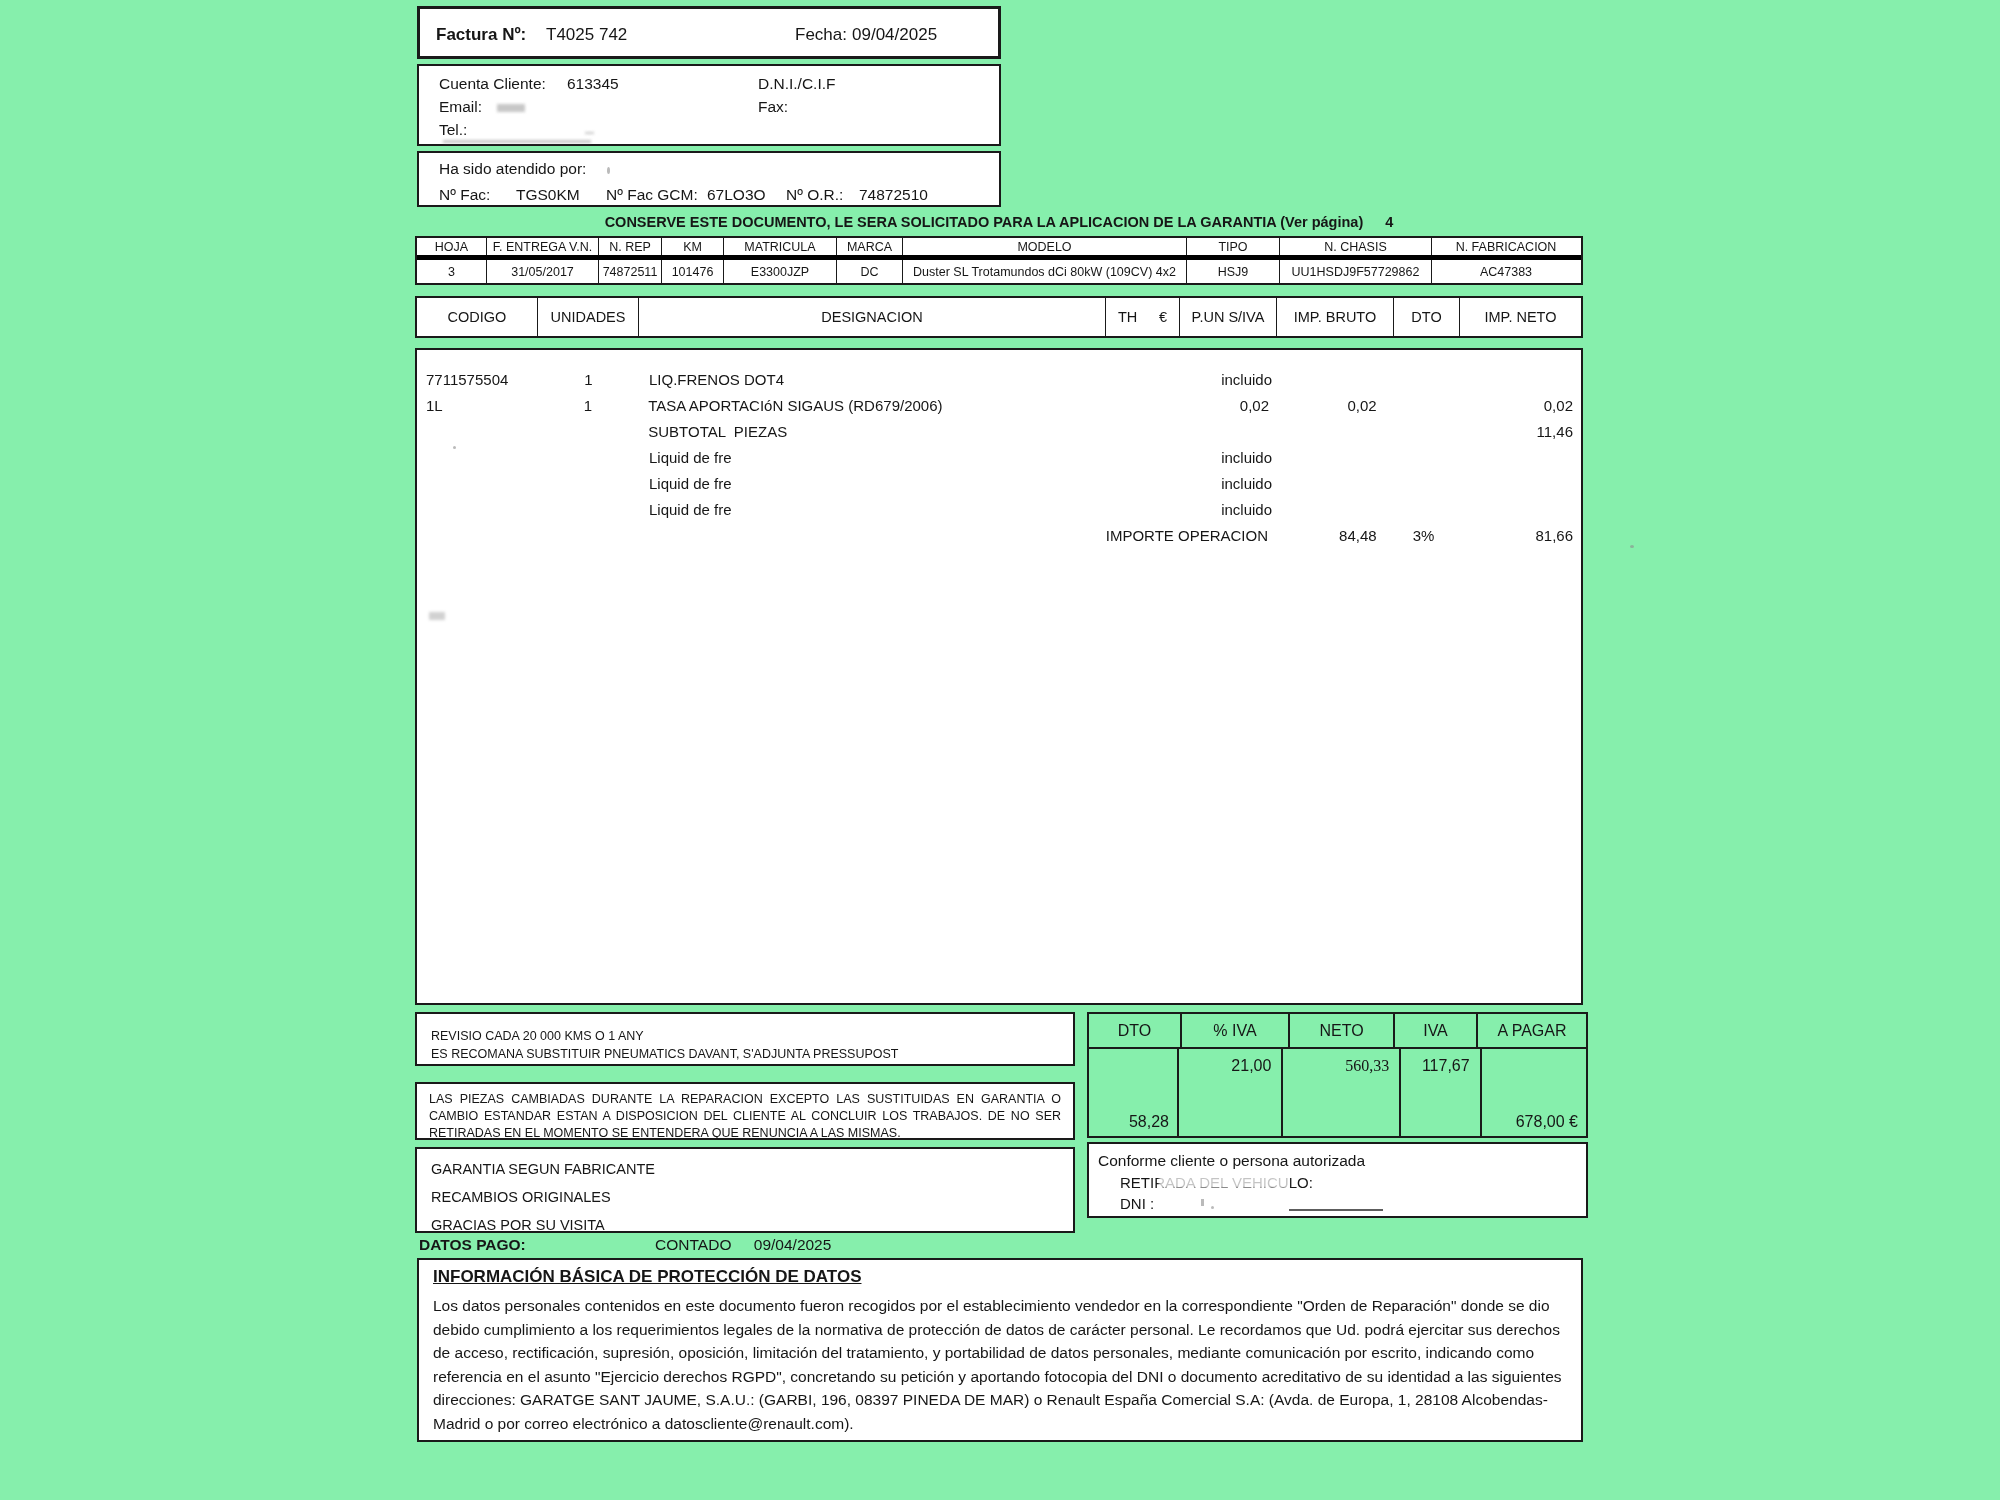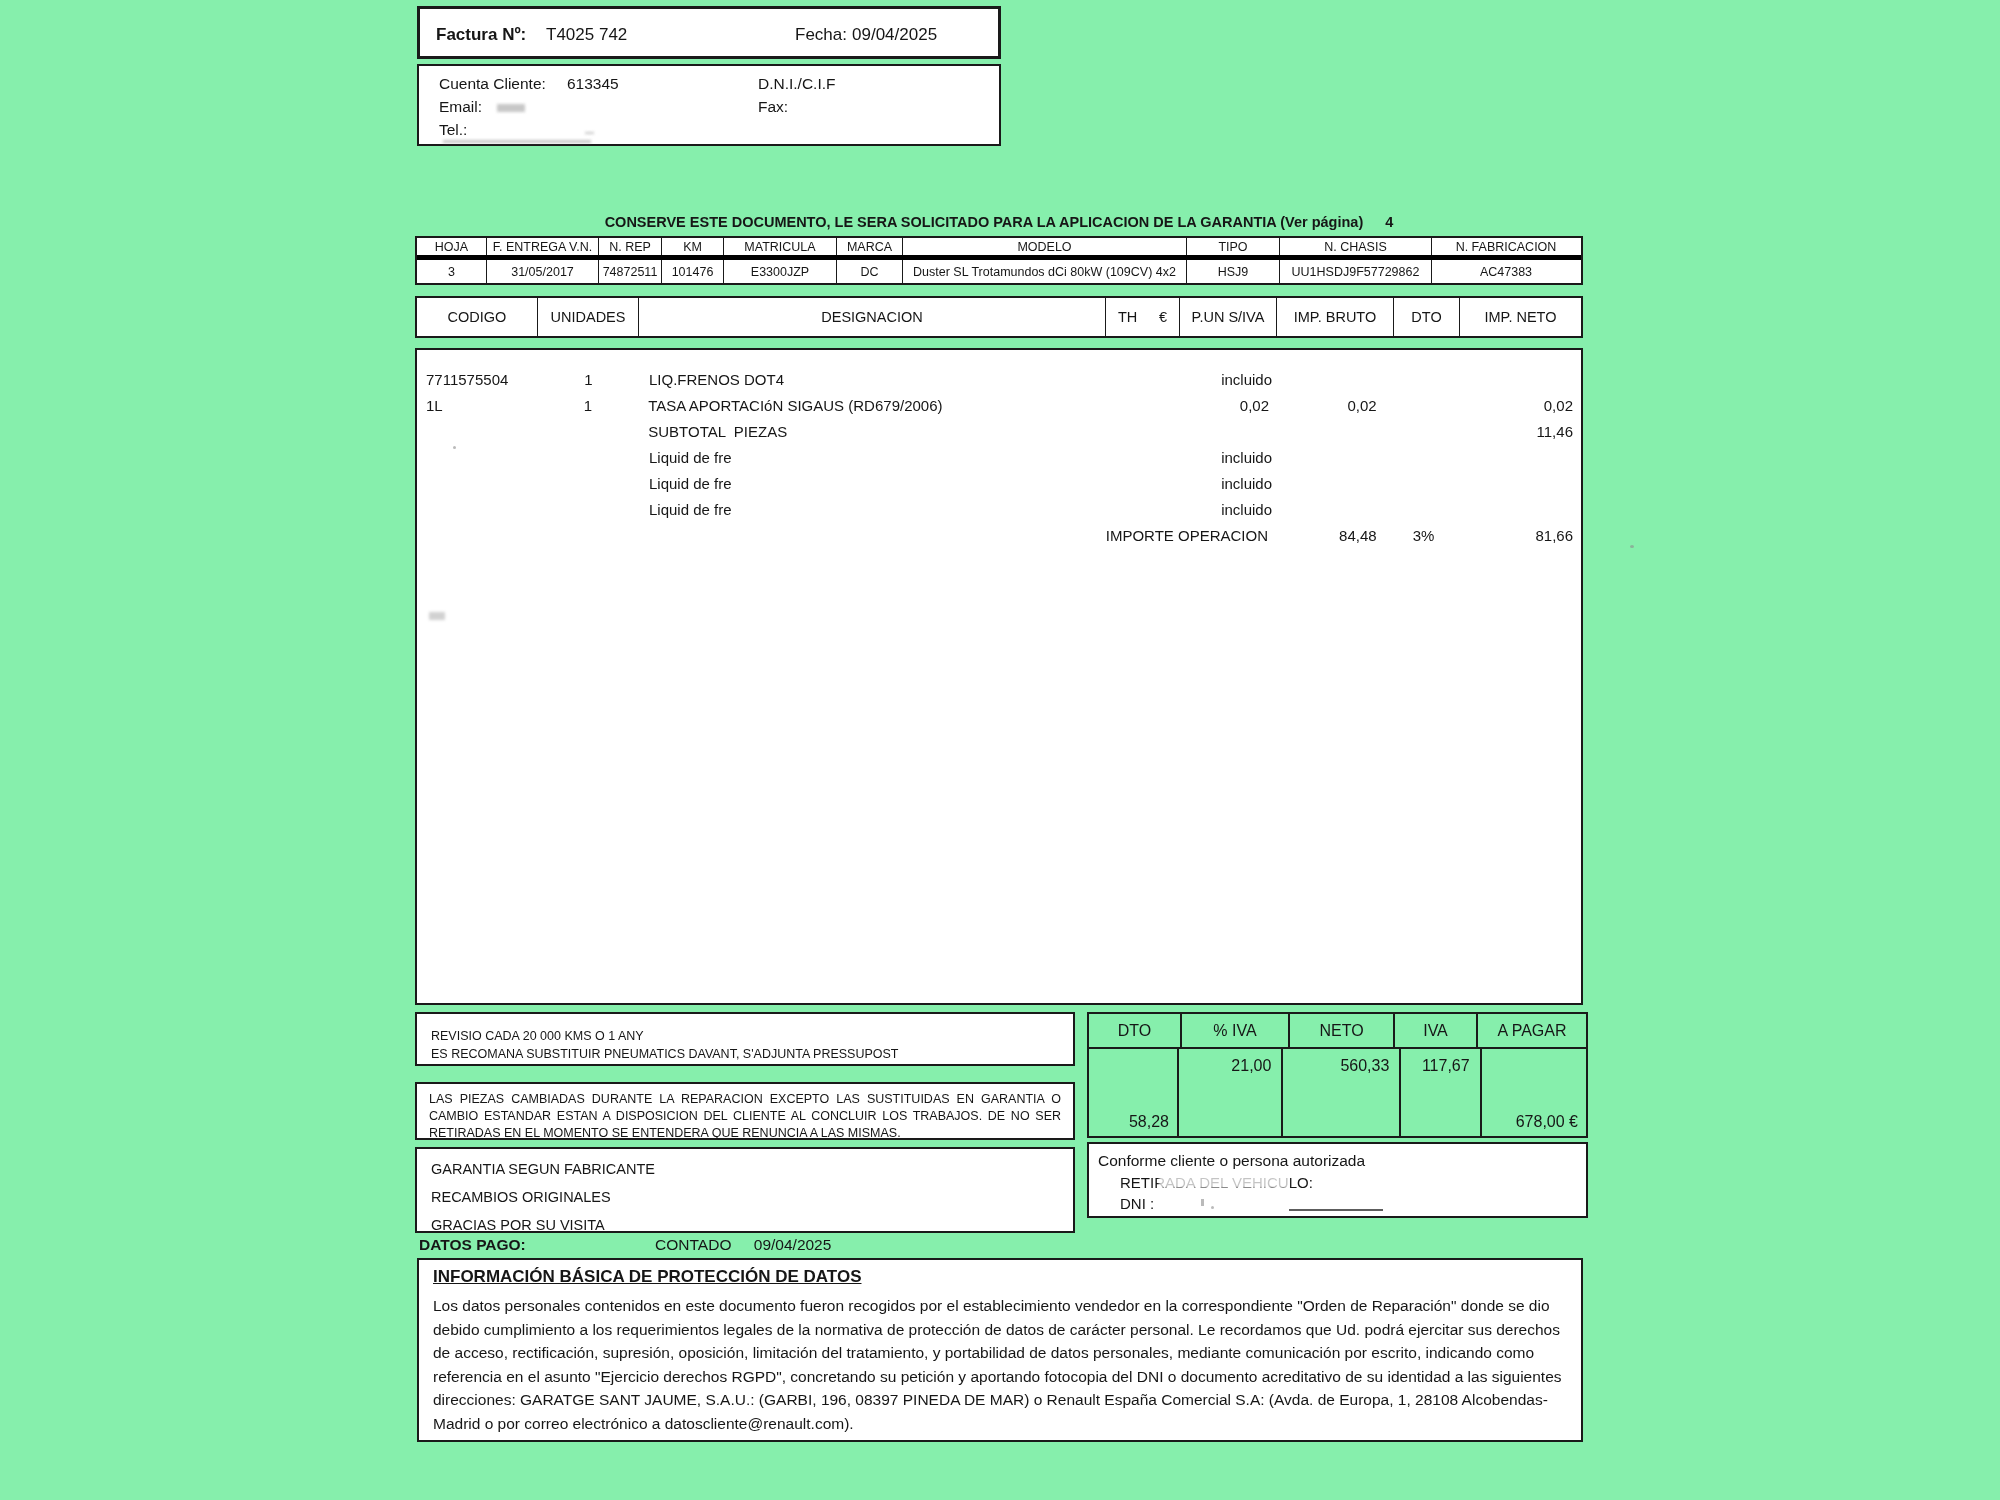--- a/index.html
+++ b/index.html
@@ -70,20 +70,30 @@
     <span class="lbl b2-text" style="left:148px;top:9px;">613345</span>
     <span class="lbl b2-text" style="left:339px;top:9px;">D.N.I./C.I.F</span>
     <span class="lbl b2-text" style="left:20px;top:32px;">Email:</span>
     <span class="smudge" style="left:78px;top:38px;width:28px;height:8px;"></span>
     <span class="lbl b2-text" style="left:339px;top:32px;">Fax:</span>
     <span class="lbl b2-text" style="left:20px;top:55px;">Tel.:</span>
     <span class="smudge" style="left:24px;top:74px;width:148px;height:3px;"></span>
     <span class="smudge" style="left:166px;top:66px;width:9px;height:2px;"></span>
   </div>
 
+  <div class="box" style="left:417px;top:151px;width:584px;height:56px;">
+    <span class="lbl b2-text" style="left:20px;top:7px;">Ha sido atendido por:</span>
+    <span class="speck" style="left:188px;top:14px;width:3px;height:7px;"></span>
+    <span class="lbl b2-text" style="left:20px;top:33px;">Nº Fac:</span>
+    <span class="lbl b2-text" style="left:97px;top:33px;">TGS0KM</span>
+    <span class="lbl b2-text" style="left:187px;top:33px;">Nº Fac GCM:</span>
+    <span class="lbl b2-text" style="left:288px;top:33px;">67LO3O</span>
+    <span class="lbl b2-text" style="left:367px;top:33px;">Nº O.R.:</span>
+    <span class="lbl b2-text" style="left:440px;top:33px;">74872510</span>
+  </div>
 
   <div class="abs" style="left:415px;top:214px;width:1168px;text-align:center;font-size:14.5px;font-weight:bold;">
     <span>CONSERVE ESTE DOCUMENTO, LE SERA SOLICITADO PARA LA APLICACION DE LA GARANTIA (Ver página)</span><span style="margin-left:22px;">4</span>
   </div>
 
   <div class="abs" style="left:415px;top:236px;width:1168px;border:2px solid #1a1a1a;box-sizing:border-box;background:#fff;">
     <div class="trow veh-head" style="height:22px;border-bottom:5px solid #000000;">
       <div class="tcell" style="width:70px;">HOJA</div>
       <div class="tcell" style="width:112px;">F. ENTREGA V.N.</div>
       <div class="tcell" style="width:63px;">N. REP</div>
@@ -222,21 +232,21 @@
       <div class="tcell" style="width:83px;">IVA</div>
       <div class="tcell" style="width:110px;">A PAGAR</div>
     </div>
     <div class="tot-body" style="height:89px;">
       <div class="tot-cell" style="width:95px;">
         <span class="vbot">58,28</span>
       </div>
       <div class="tot-cell" style="width:108px;">
         <span class="vtop">21,00</span>
       </div>
-      <div class="tot-cell" style="width:122px;">
+      <div class="tot-cell" style="width:122px;font-family:Liberation Serif, serif;">
         <span class="vtop">560,33</span>
       </div>
       <div class="tot-cell" style="width:83px;">
         <span class="vtop">117,67</span>
       </div>
       <div class="tot-cell" style="width:110px;">
         <span class="vbot">678,00 €</span>
       </div>
     </div>
   </div>

